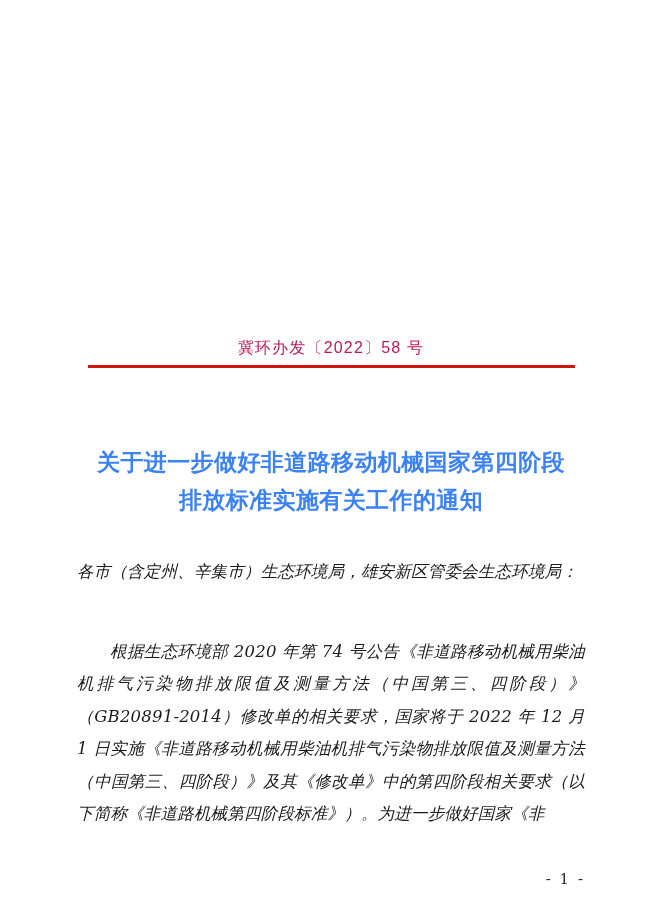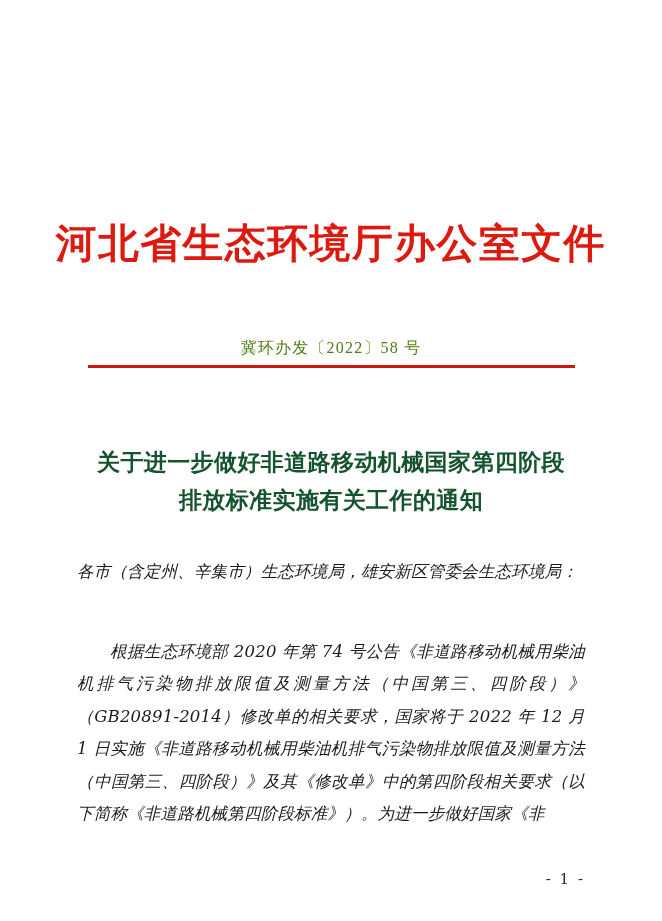--- a/index.html
+++ b/index.html
@@ -45,25 +45,25 @@
   
   .doc-number-row {
     position: absolute;
     left: 0;
     right: 0;
     top: 336px;
     text-align: center;
   }
   .doc-number {
     display: inline-block;
-    font-family: Liberation Serif, serif;
+    font-family: Liberation Sans, sans-serif;
     font-size: 16px;
     line-height: 24px;
     letter-spacing: 1.2px;
-    color: #4d7c0f;
+    color: #be185d;
     white-space: nowrap;
   }
 
   
   .red-rule {
     position: absolute;
     left: 88px;
     width: 487px;
     top: 365px;
     height: 3px;
@@ -75,21 +75,21 @@
     position: absolute;
     left: 77px;
     width: 508px;
     top: 443px;
     text-align: center;
     font-family: "DejaVu Serif", "Liberation Serif", serif;
     font-weight: bold;
     font-size: 23px;
     line-height: 38px;
     letter-spacing: 0.4px;
-    color: #14532d;
+    color: #3b82f6;
   }
   .doc-heading .hline {
     display: block;
     white-space: nowrap;
   }
 
   
   .body-block {
     position: absolute;
     left: 77px;
@@ -124,23 +124,20 @@
     line-height: 22px;
     letter-spacing: 2px;
     color: #2a2a2a;
   }
 </style>
 </head>
 <body>
 
 <div class="page">
 
-  <div class="masthead">
-    <span class="masthead-title">河北省生态环境厅办公室文件</span>
-  </div>
 
   <div class="doc-number-row">
     <span class="doc-number">冀环办发〔2022〕58 号</span>
   </div>
 
   <div class="red-rule"></div>
 
   <div class="doc-heading">
     <span class="hline">关于进一步做好非道路移动机械国家第四阶段</span>
     <span class="hline">排放标准实施有关工作的通知</span>

